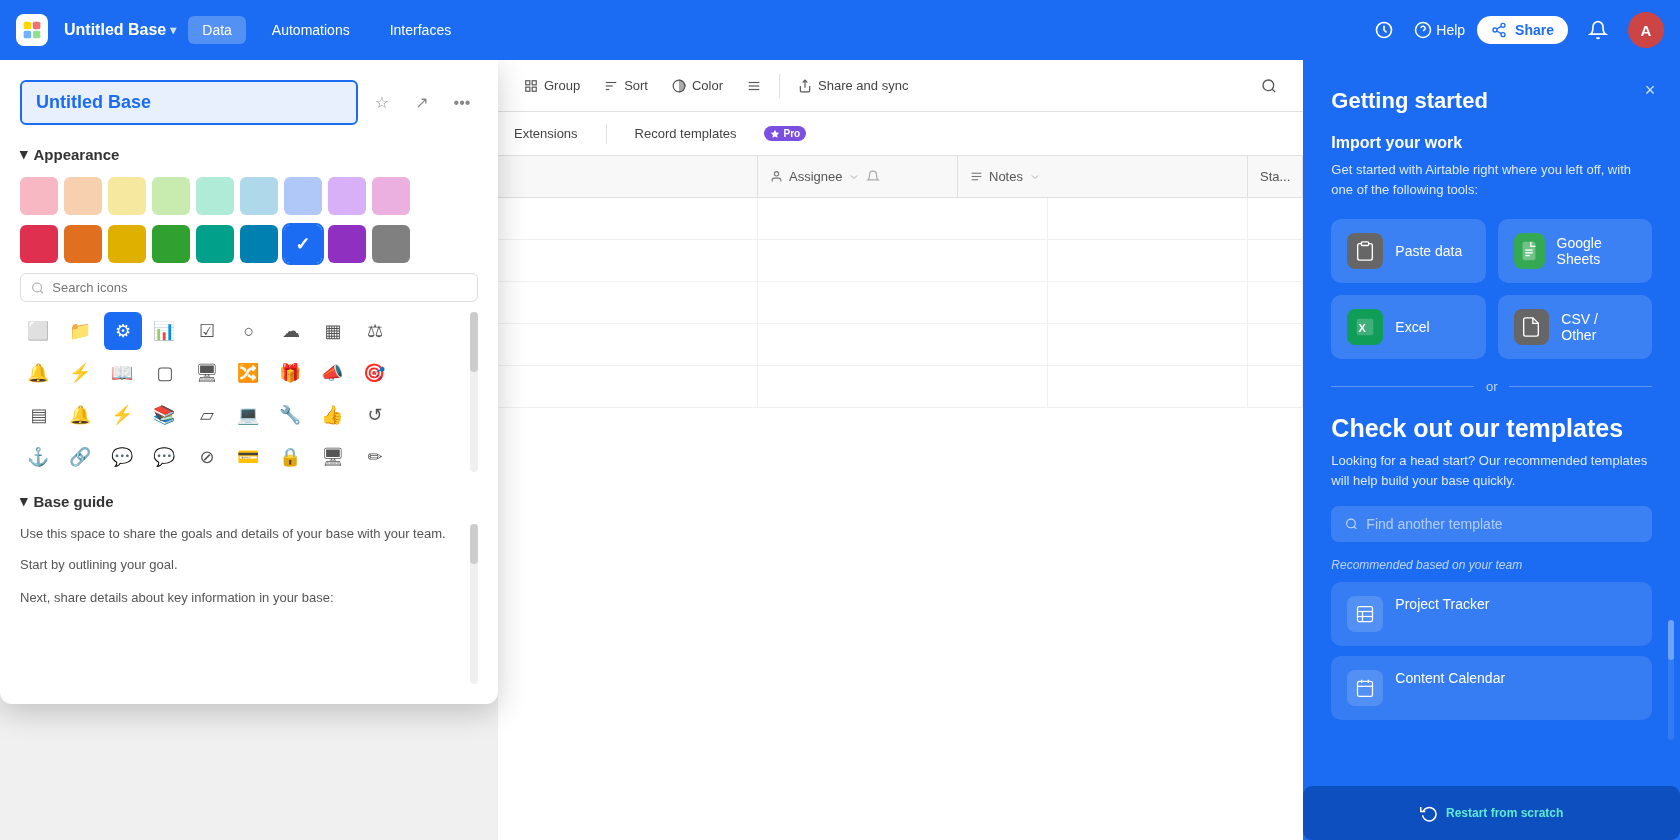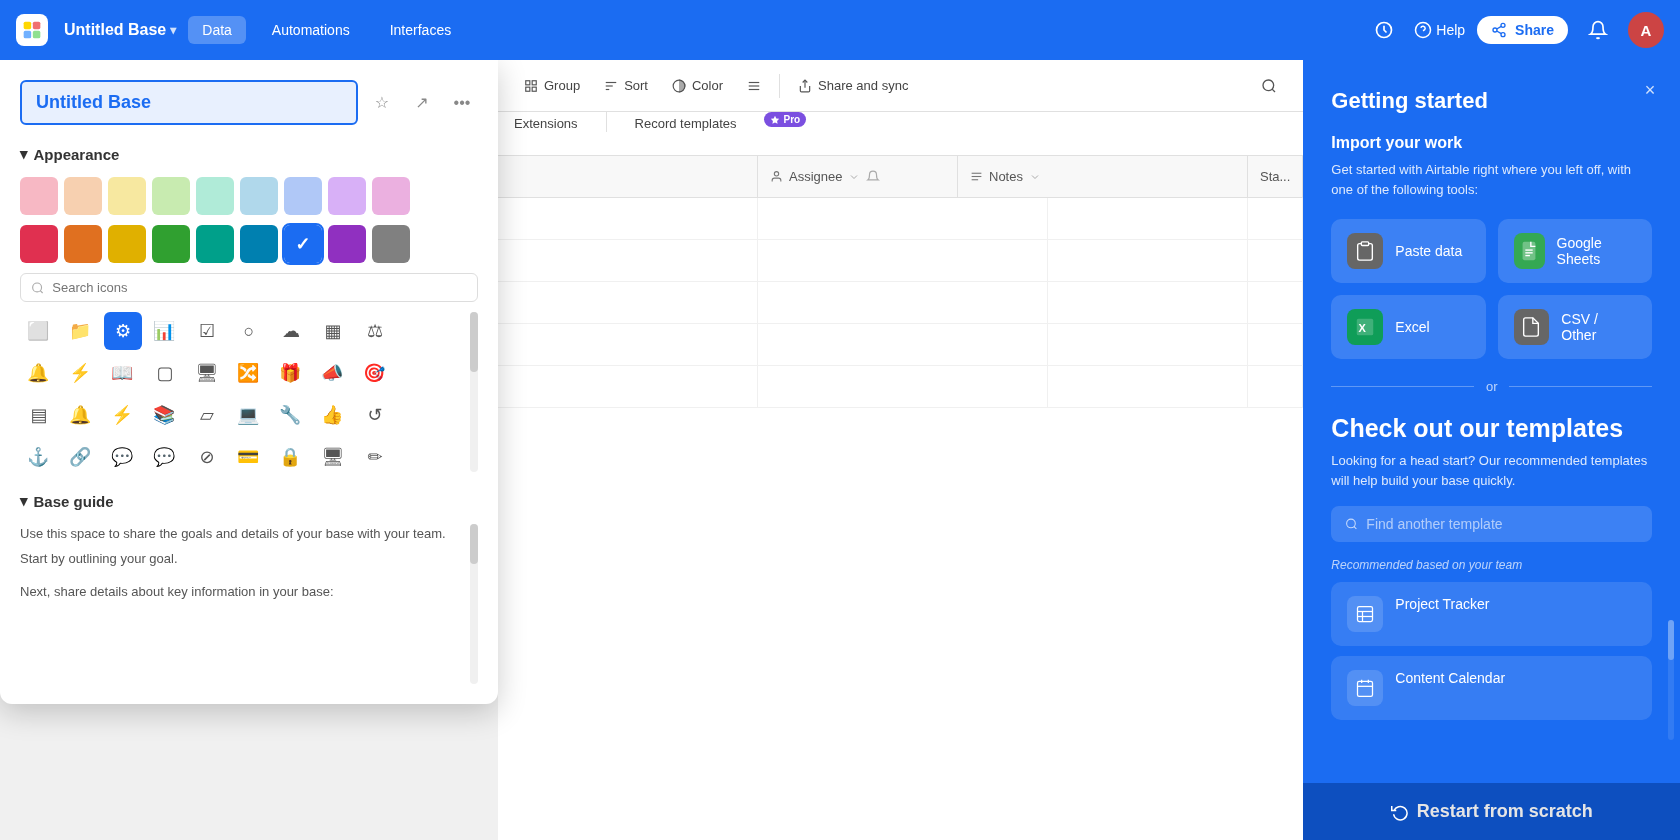--- a/index.html
+++ b/index.html
@@ -260,21 +260,21 @@
       background: #e0e0e0;
       margin: 0 4px;
     }
 
     
     .extensions-bar {
       height: 44px;
       background: white;
       border-bottom: 1px solid #e0e0e0;
       display: flex;
-      align-items: flex-start;
+      align-items: center;
       padding: 0 16px;
       gap: 28px;
     }
     .ext-btn {
       font-size: 13px;
       color: #444;
       cursor: pointer;
       padding: 4px 0;
     }
     .ext-divider {
@@ -466,24 +466,25 @@
       border-radius: 3px;
     }
 
     .gs-restart-btn {
       position: absolute;
       bottom: 0; left: 0; right: 0;
       background: #0D4FBF;
       padding: 18px;
       display: flex; align-items: center; justify-content: center;
       gap: 8px;
-      font-size: 18px;
+      font-size: 12px;
       font-weight: 600;
-      color: #e5e5e5;
-      cursor: pointer;
+      color: #5eead4;
+      cursor: pointer;
+      border-radius: 9px;
     }
   </style>
 </head>
 <body>
 
 <div class="navbar">
   <div class="navbar-logo">
     <svg viewBox="0 0 24 24" fill="#1B6CF2">
       <rect x="2" y="2" width="9" height="9" rx="2" fill="#FFD700"></rect>
       <rect x="13" y="2" width="9" height="9" rx="2" fill="#F07070"></rect>
@@ -628,21 +629,21 @@
         </div>
       </div>
     </div>
 
     <div class="base-guide-section">
       <div class="section-header">
         <span>▾</span>
         <span>Base guide</span>
       </div>
       <div class="guide-text-area" style="position:relative;">
-        <div style="margin-bottom:4px;padding-right:8px;">Use this space to share the goals and details of your base with your team.</div>
+        <div style="margin-bottom:10px;padding-right:8px;">Use this space to share the goals and details of your base with your team.</div>
         <div style="margin-bottom:12px;padding-right:16px;">Start by outlining your goal.</div>
         <div style="padding-right:20px;">Next, share details about key information in your base:</div>
         <div class="guide-scrollbar">
           <div class="guide-scrollbar-thumb"></div>
         </div>
       </div>
     </div>
   </div>
 
   <div class="content-area" style="margin-left:498px;">

